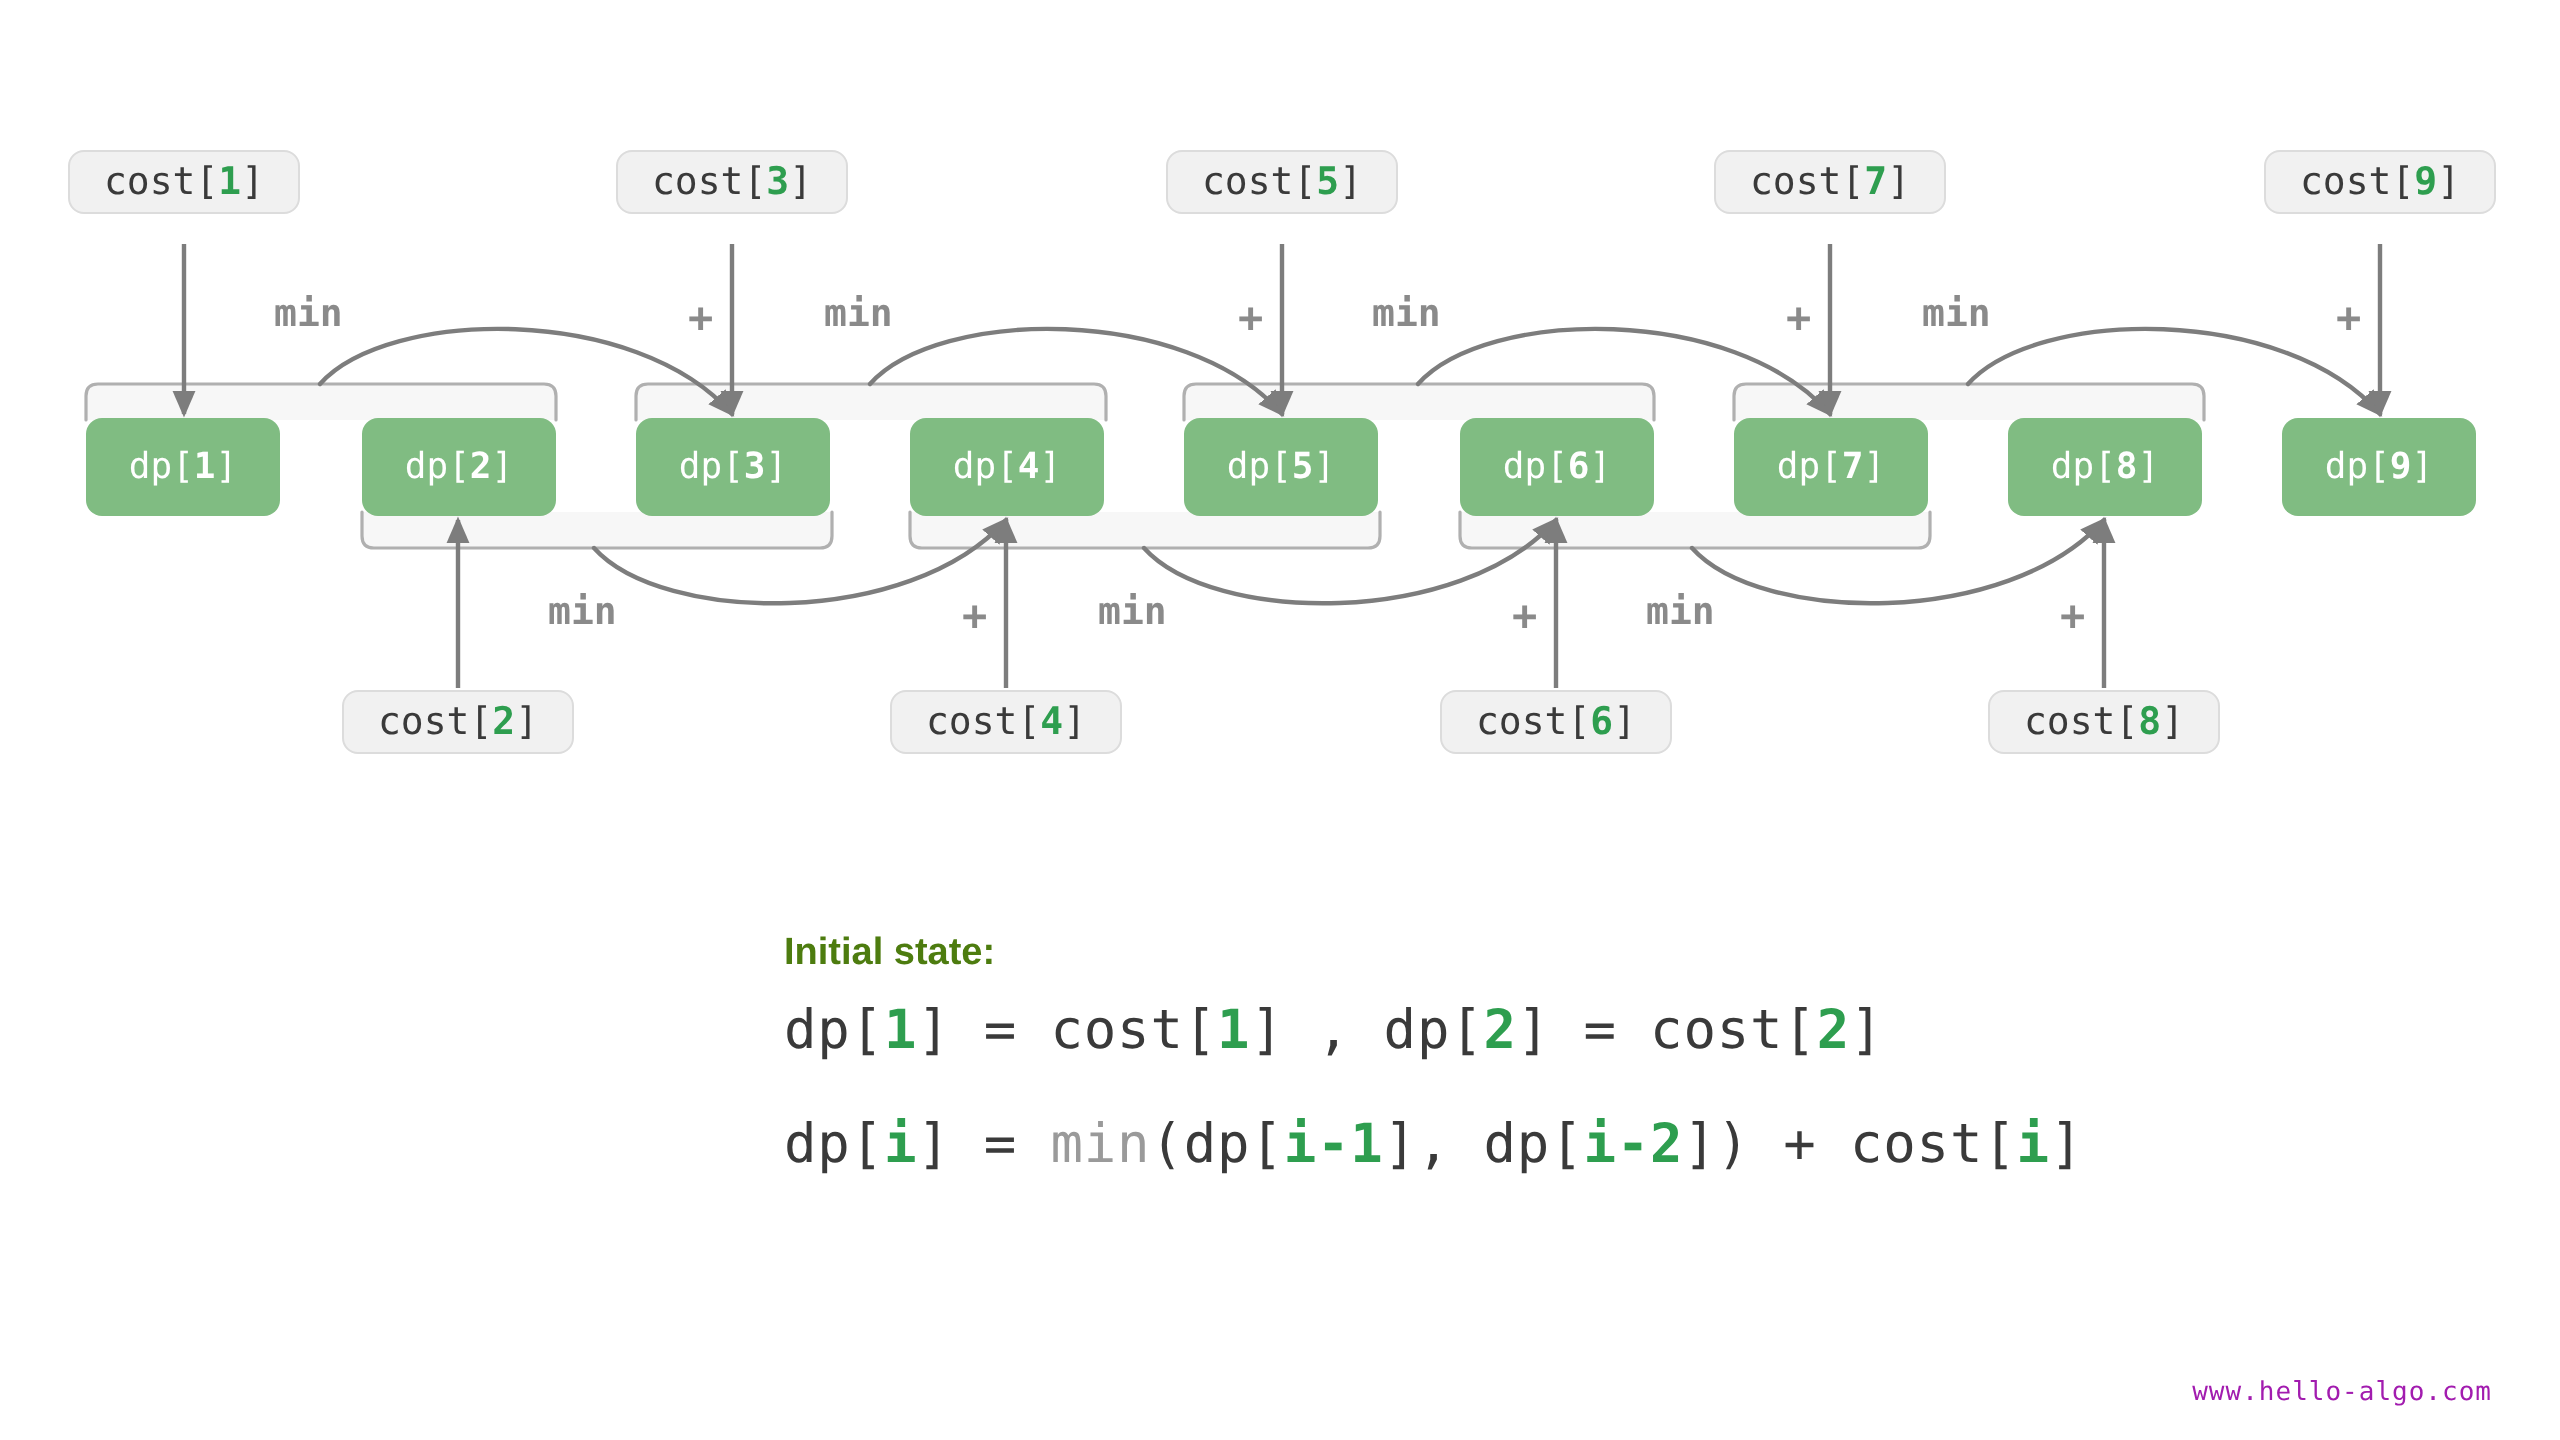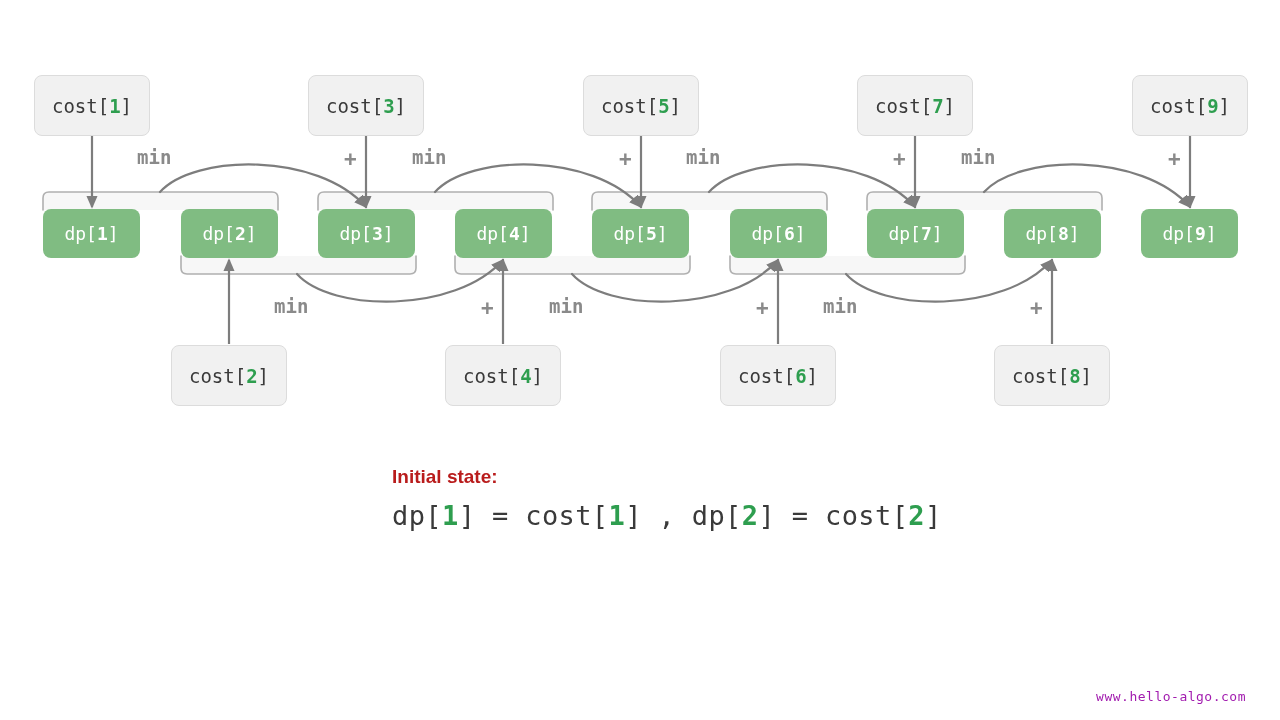--- a/index.html
+++ b/index.html
@@ -48,21 +48,21 @@
     border-radius: 8px;
     background: #80bc82;
     color: #ffffff;
     font-size: 18px;
     letter-spacing: 0px;
   }
   .dp-node .idx { color: #ffffff; font-weight: bold; }
 
   .cost-node {
     width: 116px;
-    height: 61px;
+    height: 32px;
     border-radius: 8px;
     background: #f1f1f1;
     border: 1px solid #dcdcdc;
     color: #3a3a3a;
     font-size: 19px;
   }
   .cost-node .idx { color: #2e9e4f; font-weight: bold; }
 
   
   .op-label {
@@ -79,21 +79,21 @@
   .formula-block {
     position: absolute;
     left: 392px;
     top: 466px;
     width: 640px;
   }
   .f-heading {
     font-family: "Liberation Sans", sans-serif;
     font-weight: bold;
     font-size: 19px;
-    color: #b91c1c;
+    color: #4d7c0f;
     margin: 0 0 12px 0;
     white-space: pre;
   }
   .f-line {
     font-family: "DejaVu Sans Mono", monospace;
     font-size: 27px;
     color: #3a3a3a;
     margin: 0 0 26px 0;
     white-space: pre;
     letter-spacing: 0.4px;
@@ -198,16 +198,17 @@
       <div class="op-label op-plus" style="left: 481px; top: 296px;">+</div>
       <div class="op-label" style="left: 549px; top: 295px;">min</div>
       <div class="op-label op-plus" style="left: 756px; top: 296px;">+</div>
       <div class="op-label" style="left: 823px; top: 295px;">min</div>
       <div class="op-label op-plus" style="left: 1030px; top: 296px;">+</div>
     </div>
 
   <div class="formula-block">
     <p class="f-heading">Initial state:</p>
     <p class="f-line" id="initial-state-formula"><span>dp[</span><span class="var">1</span><span>] = cost[</span><span class="var">1</span><span>] , dp[</span><span class="var">2</span><span>] = cost[</span><span class="var">2</span><span>]</span></p>
+    <p class="f-line" id="transition-formula"><span>dp[</span><span class="var">i</span><span>] = </span><span class="fn">min</span><span>(dp[</span><span class="var">i-1</span><span>], dp[</span><span class="var">i-2</span><span>]) + cost[</span><span class="var">i</span><span>]</span></p>
   </div>
 
   <div class="watermark">www.hello-algo.com</div>
 </div>
 
 </body></html>

